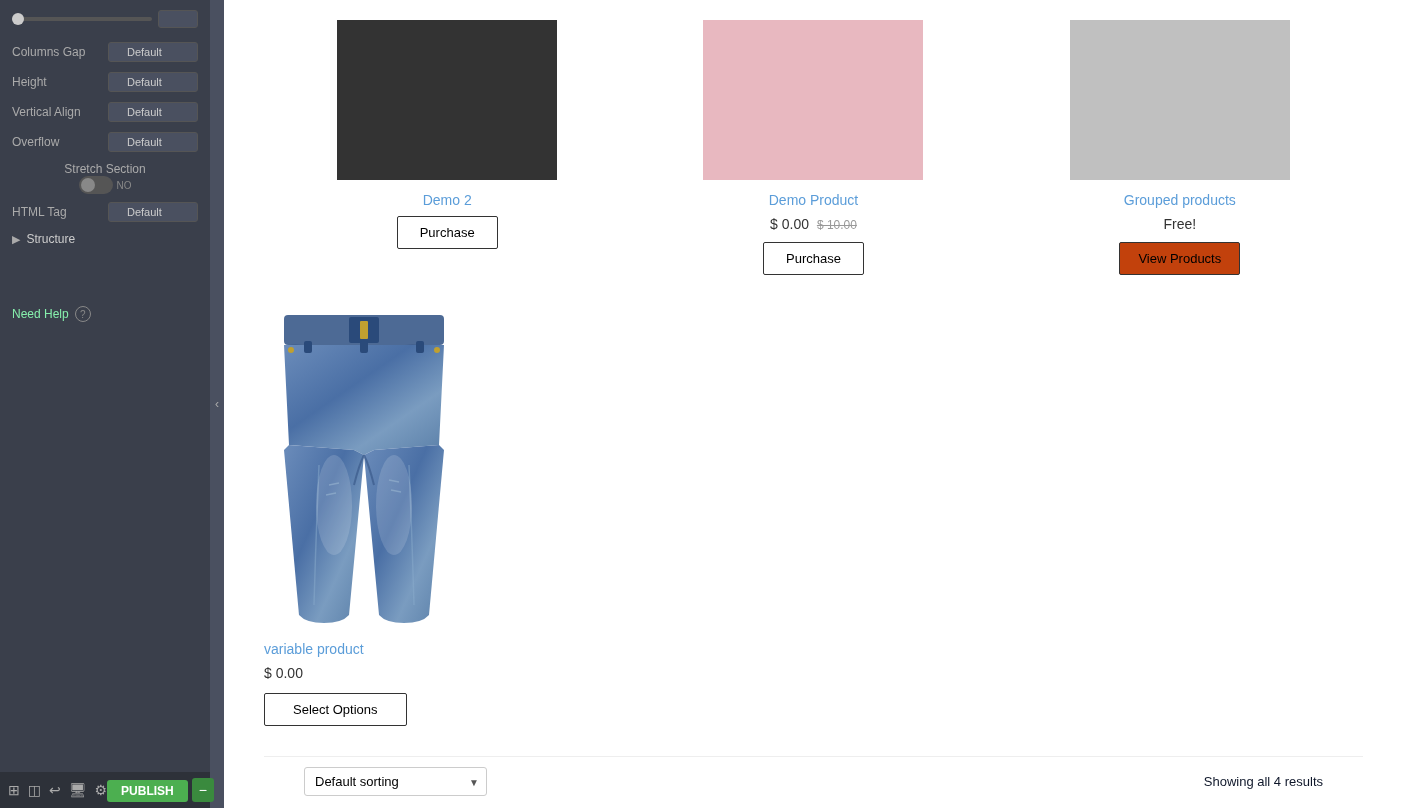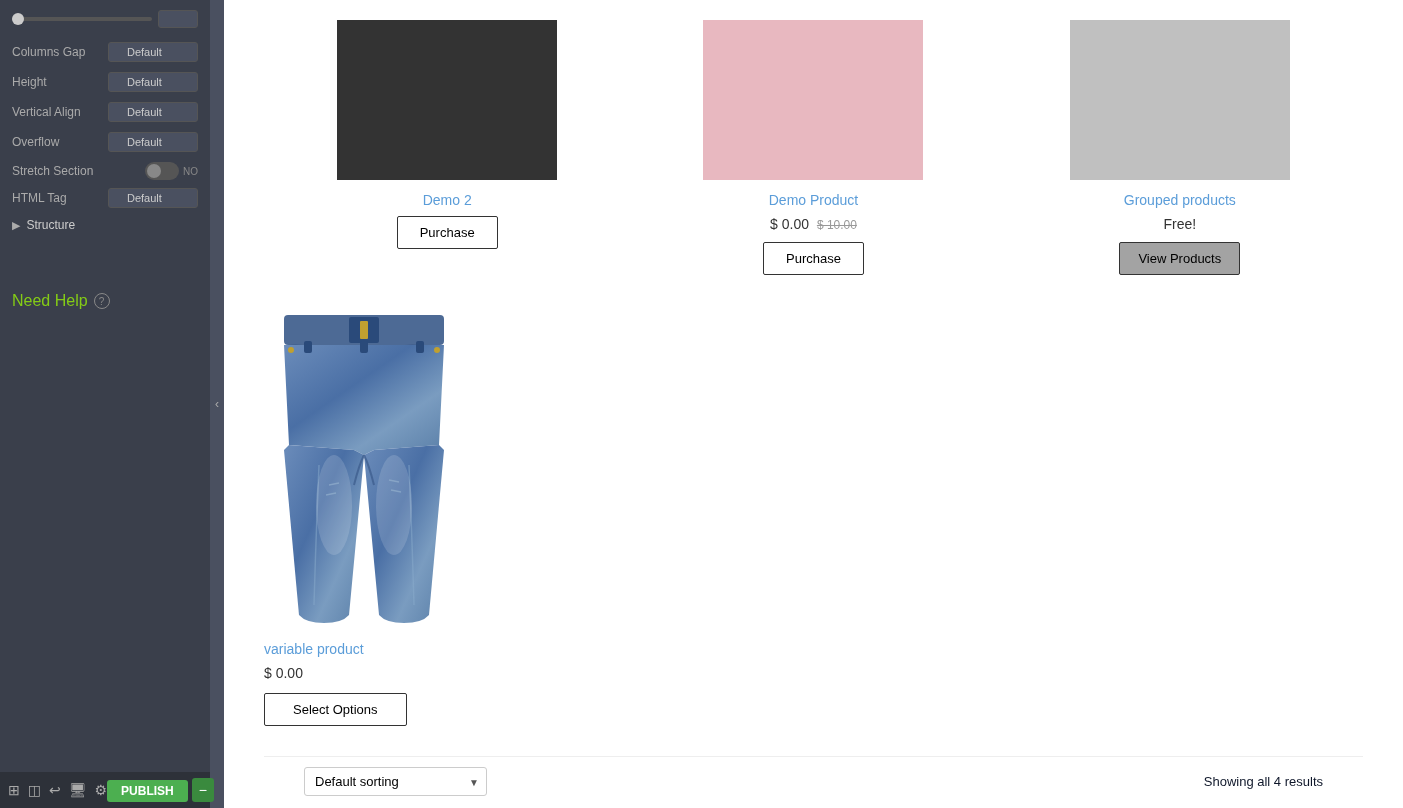--- a/index.html
+++ b/index.html
@@ -71,22 +71,23 @@
       border: 1px solid #555;
       border-radius: 3px;
       font-size: 11px;
       text-align: center;
       padding: 2px;
       margin-left: 6px;
     }
     .toggle-row {
       display: flex;
       align-items: center;
-      justify-content: space-between;
+      justify-content: center;
       margin-bottom: 8px;
+      flex-direction: column;
     }
     .toggle-switch {
       width: 34px;
       height: 18px;
       background: #555;
       border-radius: 9px;
       position: relative;
       cursor: pointer;
     }
     .toggle-switch::after {
@@ -123,22 +124,22 @@
     .structure-arrow {
       color: #aaa;
       margin-right: 6px;
       font-size: 11px;
     }
     .structure-label {
       color: #ccc;
       font-size: 12px;
     }
     .need-help {
-      color: #84cc16;
-      font-size: 16px;
+      color: #86efac;
+      font-size: 12px;
       text-align: center;
     }
     .help-icon {
       width: 16px;
       height: 16px;
       border-radius: 50%;
       border: 1px solid #888;
       display: inline-flex;
       align-items: center;
       justify-content: center;
@@ -252,21 +253,21 @@
     }
     .btn-purchase {
       background: #fff;
       border: 1px solid #333;
       padding: 8px 22px;
       font-size: 13px;
       cursor: pointer;
       border-radius: 2px;
     }
     .btn-view {
-      background: #a3a3a3;
+      background: #c2410c;
       border: 1px solid #333;
       padding: 8px 18px;
       font-size: 13px;
       cursor: pointer;
       border-radius: 2px;
     }
 
     
     .variable-product-area {
       display: flex;

